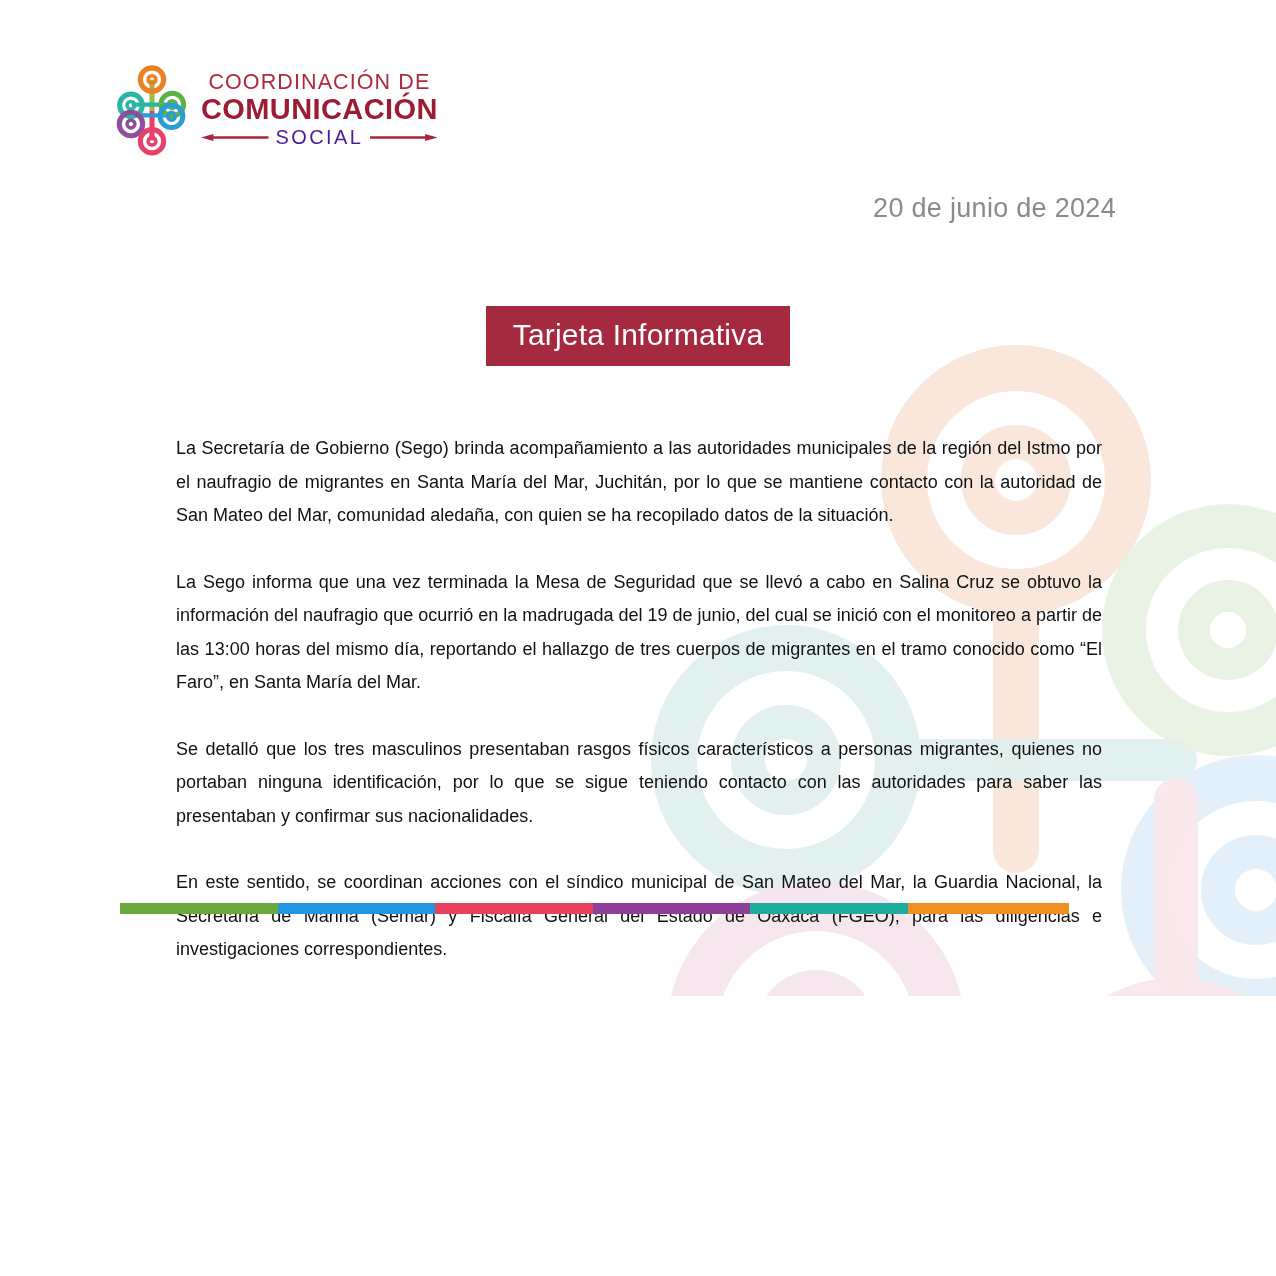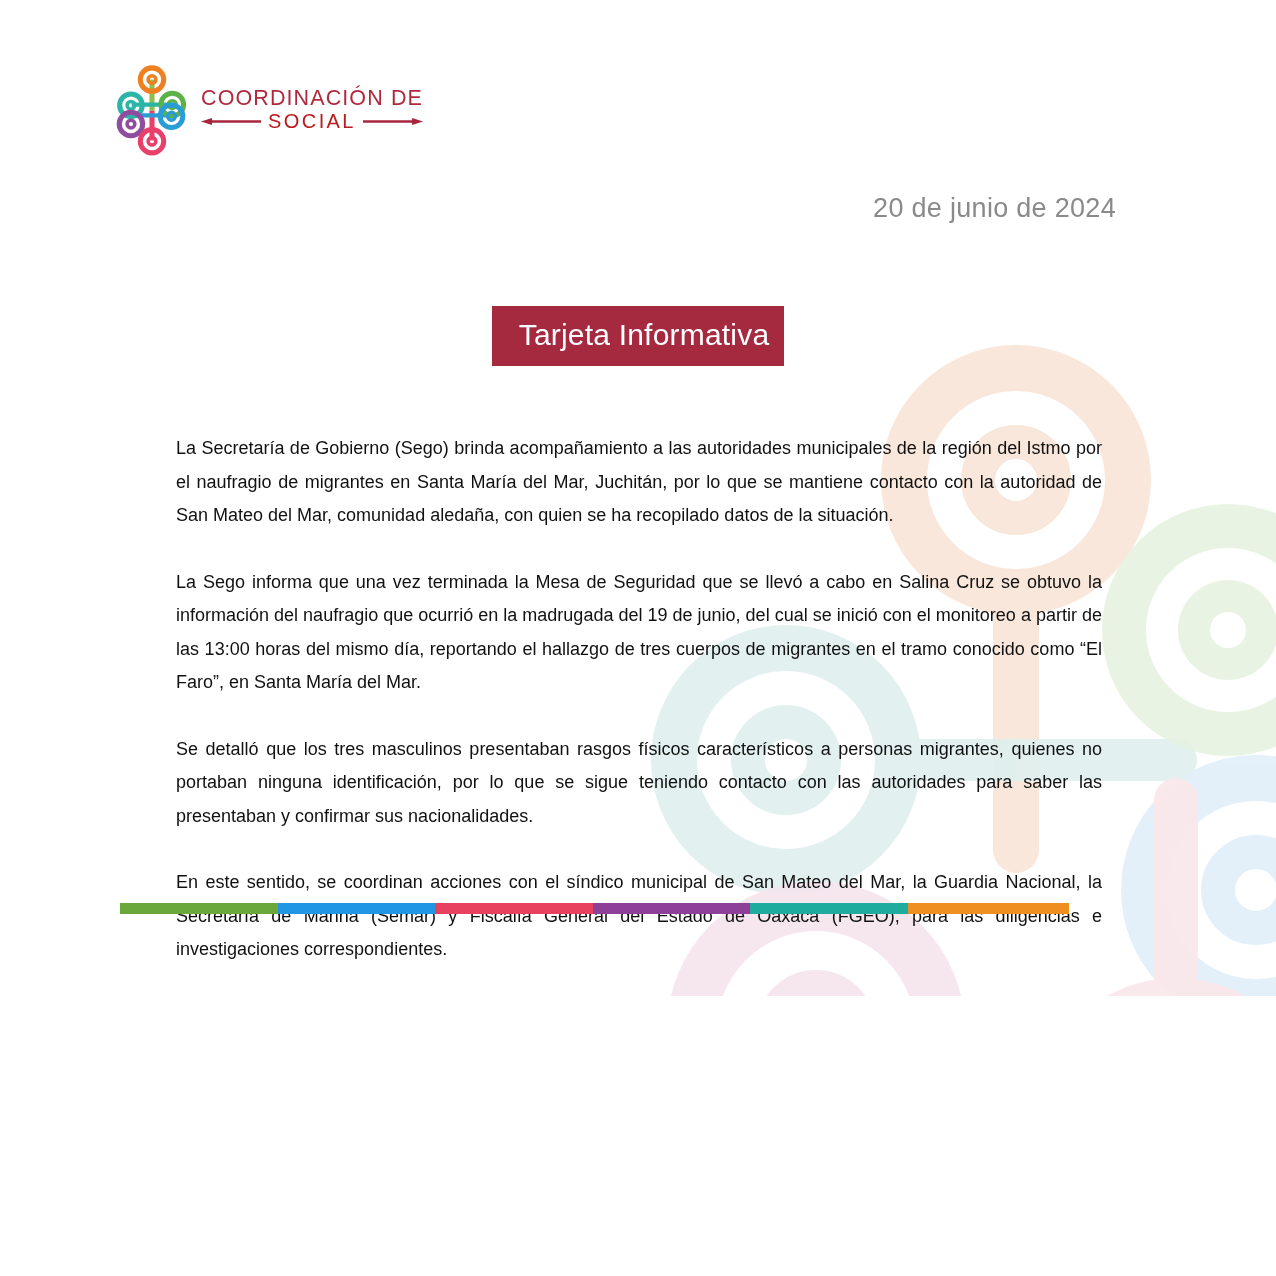--- a/index.html
+++ b/index.html
@@ -75,21 +75,21 @@
     display: flex;
     align-items: center;
     gap: 7px;
     margin-top: 1px;
     width: 100%;
     justify-content: center;
   }
   .logo-line3 .word {
     font-size: 20px;
     letter-spacing: 2.4px;
-    color: #b91c1c;
+    color: #4c1d95;
     font-weight: 400;
     white-space: nowrap;
   }
   .arrow-l, .arrow-r {
     flex: 1 1 auto;
     height: 9px;
     min-width: 24px;
   }
 
   .doc-date {
@@ -110,21 +110,21 @@
     width: 100%;
     text-align: center;
     z-index: 2;
   }
   .title-badge {
     display: inline-block;
     background: #a5293f;
     color: #ffffff;
     font-size: 30px;
     line-height: 1;
-    padding: 14px 15px 16px 27px;
+    padding: 14px 27px 16px 27px;
     letter-spacing: 0.2px;
     white-space: nowrap;
   }
 
   
   .body-copy {
     position: absolute;
     left: 176px;
     top: 432px;
     width: 926px;
@@ -235,20 +235,21 @@
           <circle cx="46" cy="154" r="30" stroke="#8e4d9e" stroke-width="13"></circle>
           <circle cx="46" cy="154" r="10" stroke="#8e4d9e" stroke-width="9"></circle>
 
           <circle cx="100" cy="198" r="30" stroke="#e8406a" stroke-width="13"></circle>
           <circle cx="100" cy="198" r="10" stroke="#e8406a" stroke-width="9"></circle>
         </g>
       </svg>
 
       <div class="logo-words">
         <div class="logo-line1">COORDINACIÓN DE</div>
+        <div class="logo-line2">COMUNICACIÓN</div>
         <div class="logo-line3">
           <svg class="arrow-l" viewBox="0 0 60 10" preserveAspectRatio="none" aria-hidden="true">
             <path d="M10 5 L60 5" stroke="#a8253c" stroke-width="3"></path>
             <path d="M0 5 L11 1 L11 9 Z" fill="#a8253c"></path>
           </svg>
           <span class="word">SOCIAL</span>
           <svg class="arrow-r" viewBox="0 0 60 10" preserveAspectRatio="none" aria-hidden="true">
             <path d="M0 5 L50 5" stroke="#a8253c" stroke-width="3"></path>
             <path d="M60 5 L49 1 L49 9 Z" fill="#a8253c"></path>
           </svg>

